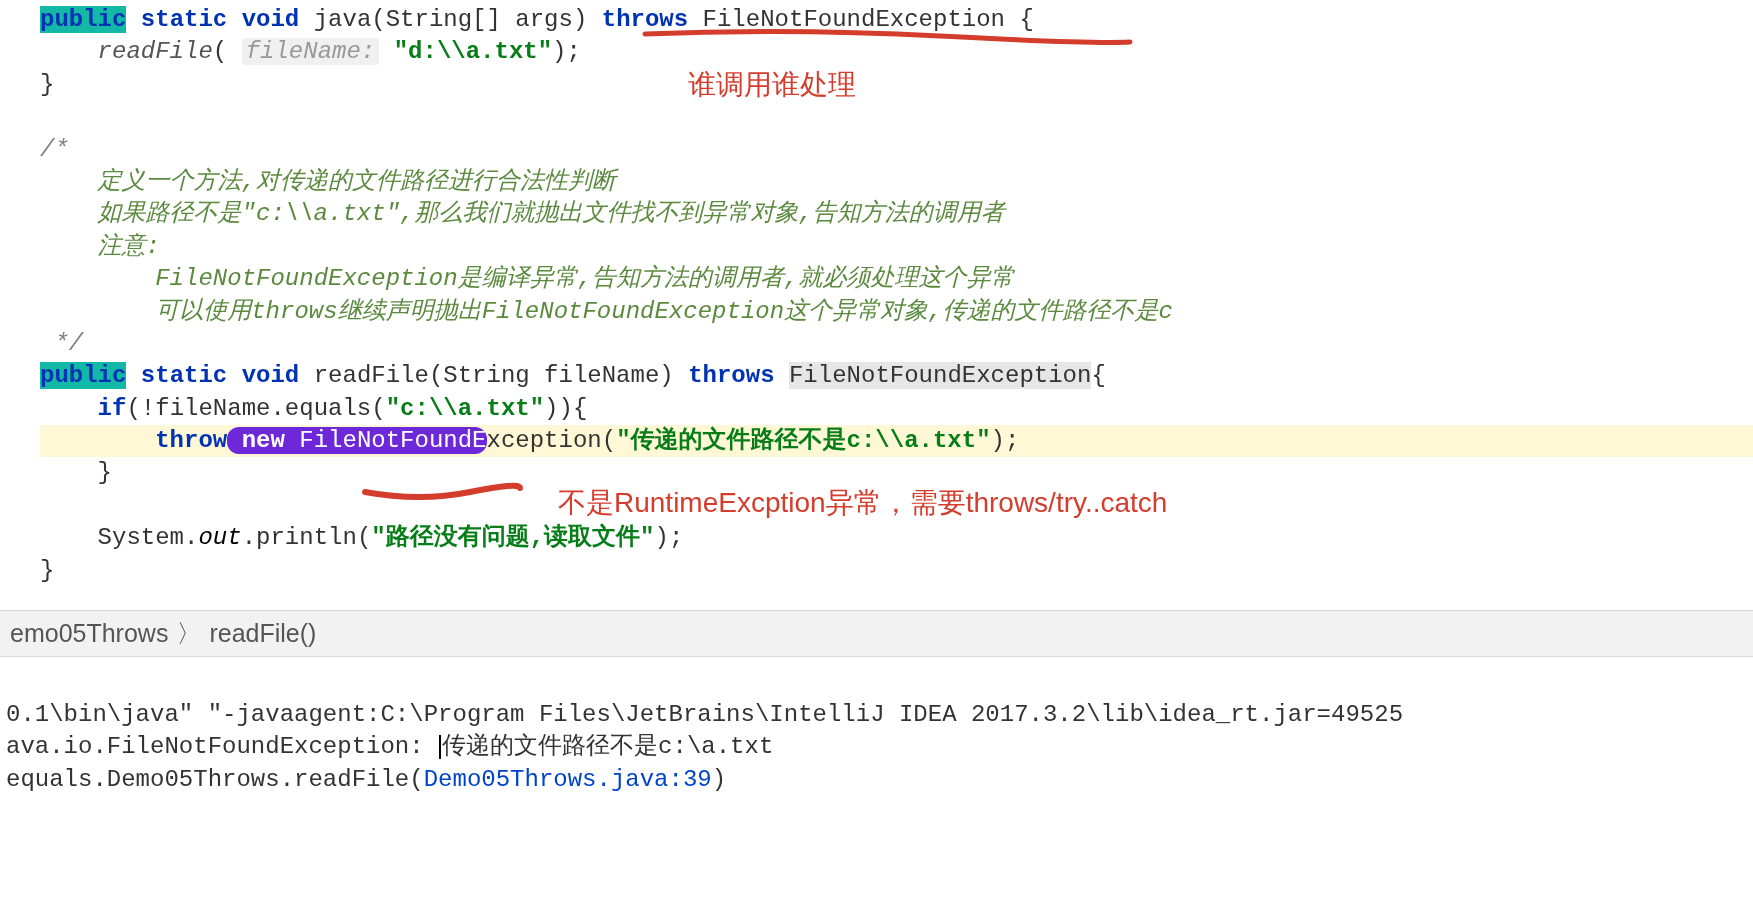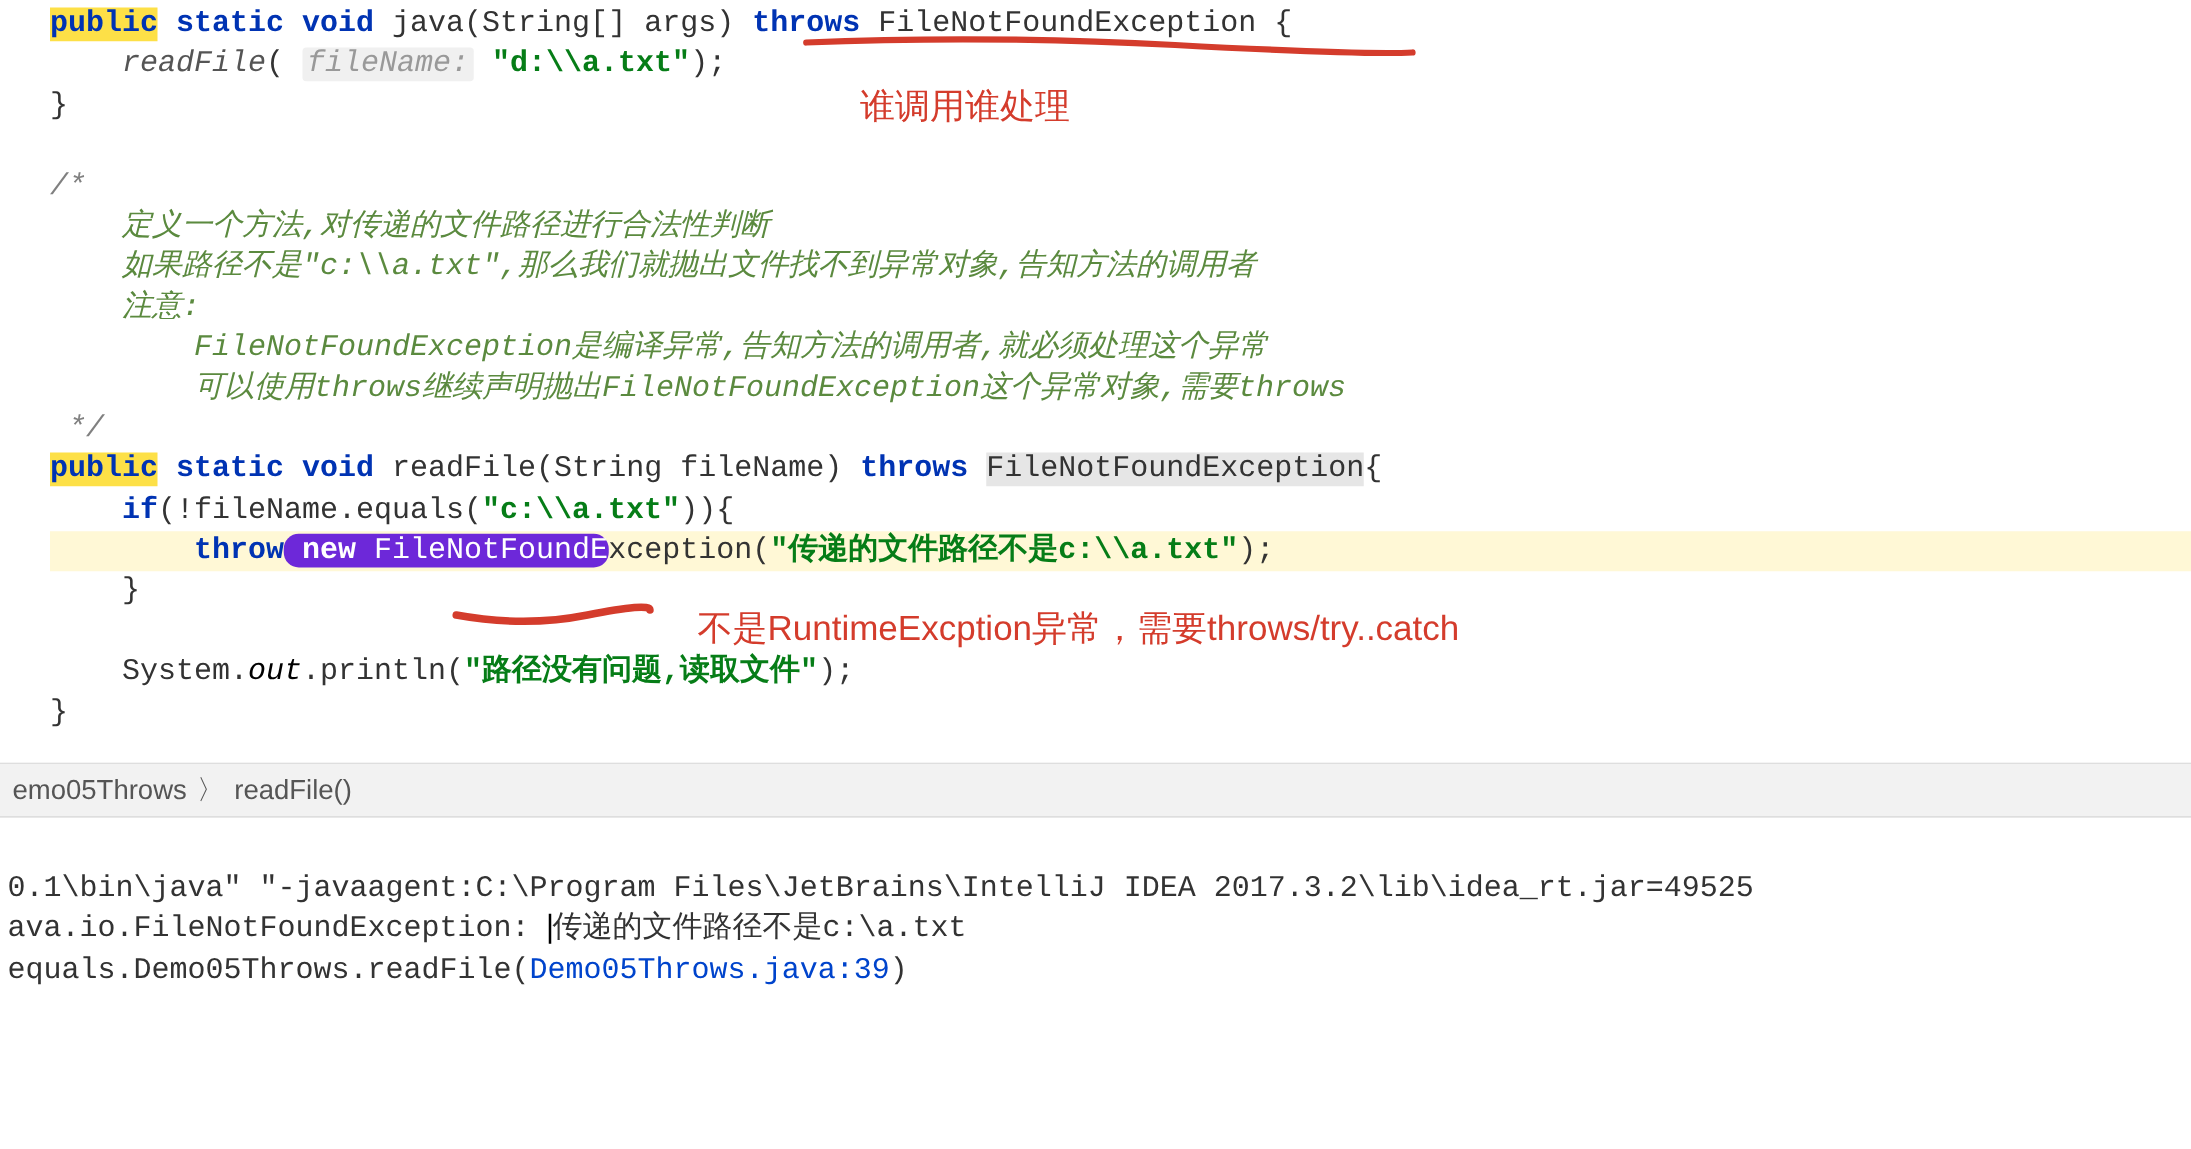--- a/index.html
+++ b/index.html
@@ -20,35 +20,35 @@
     height: 610px;
   }
   .line { white-space: pre; line-height: 1.35; position: relative; }
   .kw { color: #0033b3; font-weight: bold; }    
   .str { color: #067d17; font-weight: bold; }   
   .cmt { color: #808080; font-style: italic; }  
   .cmt-body { color: #5b8a3f; font-style: italic; text-align: center; }
   .field { color: #000000; font-style: italic; }
   .hint { color: #999; font-style: italic; background:#f0f0f0; padding:0 4px; border-radius:3px;}
   .method { color: #555; font-style: italic; }
-  .hl-yellow { background: #fde047; }
+  .hl-yellow { background: #14b8a6; }
   .hl-ex { background: #e6e6e6; }
   .sel { background: #6d28d9; color:#fff;border-radius:12px; }
   .hl-line { background: #fff8d6; }
   
   .annotation { position: absolute; color: #d43c2c; font-family: "Microsoft YaHei","SimSun",sans-serif; font-size: 28px; font-weight: 500; }
   .underline-svg { position: absolute; pointer-events:none; }
   
   .breadcrumb {
     background: #f2f2f2;
     border-top:1px solid #d8d8d8;
     border-bottom:1px solid #d8d8d8;
     padding: 6px 10px;
     font-family: sans-serif;
-    font-size: 22px;
+    font-size: 25px;
     color: #555;
     display:flex;
     align-items:center;
     gap:8px;
   }
   .console {
     background: #fff;
     padding: 8px 6px;
     font-size: 24px;
     line-height:1.4;
@@ -68,21 +68,21 @@
   <div class="line">    <span class="method">readFile</span>( <span class="hint">fileName:</span> <span class="str">"d:\\a.txt"</span>);</div>
 
   <div class="line"><span>}</span></div>
   <div class="line"> </div>
 
   <div class="line"><span class="cmt">/*</span></div>
   <div class="line">    <span class="cmt-body">定义一个方法,对传递的文件路径进行合法性判断</span></div>
   <div class="line">    <span class="cmt-body">如果路径不是</span><span class="cmt-body">"c:\\a.txt"</span><span class="cmt-body">,那么我们就抛出文件找不到异常对象,告知方法的调用者</span></div>
   <div class="line">    <span class="cmt-body">注意:</span></div>
   <div class="line">        <span class="cmt-body">FileNotFoundException是编译异常,告知方法的调用者,就必须处理这个异常</span></div>
-  <div class="line">        <span class="cmt-body">可以使用throws继续声明抛出FileNotFoundException这个异常对象,需要throws</span></div>
+  <div class="line">        <span class="cmt-body">可以使用throws继续声明抛出FileNotFoundException这个异常对象,传递的文件路径不是c</span></div>
   <div class="line"><span class="cmt"> */</span></div>
 
   <div class="line"><span class="kw hl-yellow">public</span> <span class="kw">static</span> <span class="kw">void</span> <span>readFile</span><span>(String fileName)</span> <span class="kw">throws</span> <span class="hl-ex">FileNotFoundException</span><span>{</span></div>
 
   <div class="line">    <span class="kw">if</span><span>(!fileName.equals(</span><span class="str">"c:\\a.txt"</span><span>)){</span></div>
 
   <div class="line hl-line">        <span class="kw">throw</span><span class="sel"> <span class="kw" style="color:#fff">new</span> <span>FileNotFoundE</span></span><span>xception</span>(<span class="str">"传递的文件路径不是c:\\a.txt"</span>);</div>
 
   <div class="line">    <span>}</span></div>
   <div class="line"> </div>

